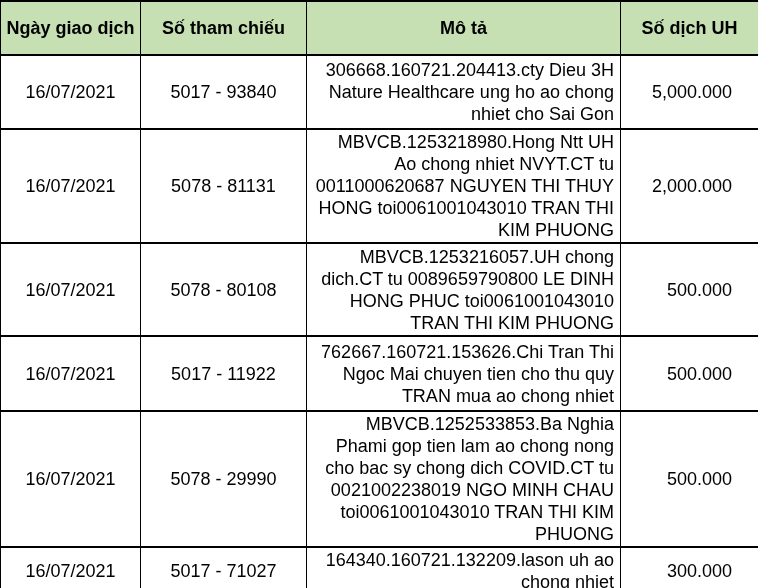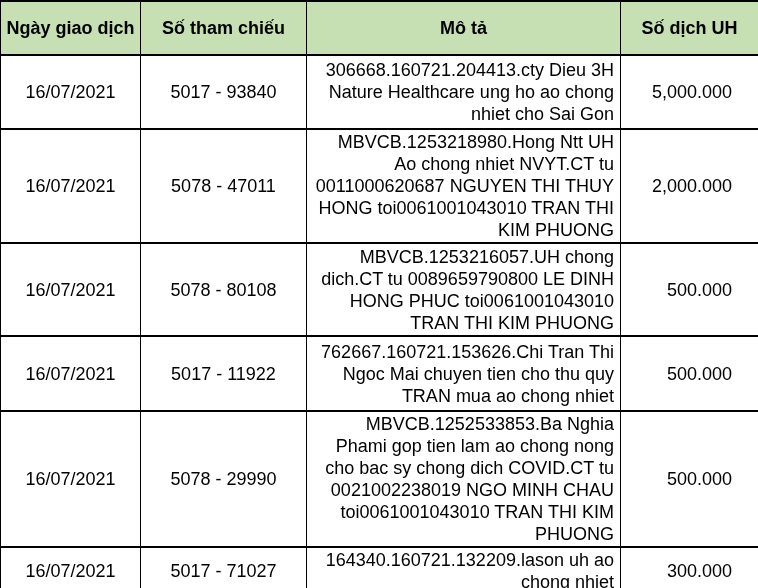--- a/index.html
+++ b/index.html
@@ -83,21 +83,21 @@
     </thead>
     <tbody>
       <tr class="r1">
         <td class="c-date">16/07/2021</td>
         <td class="c-ref">5017 - 93840</td>
         <td class="c-desc">306668.160721.204413.cty Dieu 3H Nature Healthcare ung ho ao chong nhiet cho Sai Gon</td>
         <td class="c-amount">5,000.000</td>
       </tr>
       <tr class="r2">
         <td class="c-date">16/07/2021</td>
-        <td class="c-ref">5078 - 47011</td>
+        <td class="c-ref">5078 - 81131</td>
         <td class="c-desc">MBVCB.1253218980.Hong Ntt UH Ao chong nhiet NVYT.CT tu 0011000620687 NGUYEN THI THUY HONG toi0061001043010 TRAN THI KIM PHUONG</td>
         <td class="c-amount">2,000.000</td>
       </tr>
       <tr class="r3">
         <td class="c-date">16/07/2021</td>
         <td class="c-ref">5078 - 80108</td>
         <td class="c-desc">MBVCB.1253216057.UH chong dich.CT tu 0089659790800 LE DINH HONG PHUC toi0061001043010 TRAN THI KIM PHUONG</td>
         <td class="c-amount">500.000</td>
       </tr>
       <tr class="r4">

